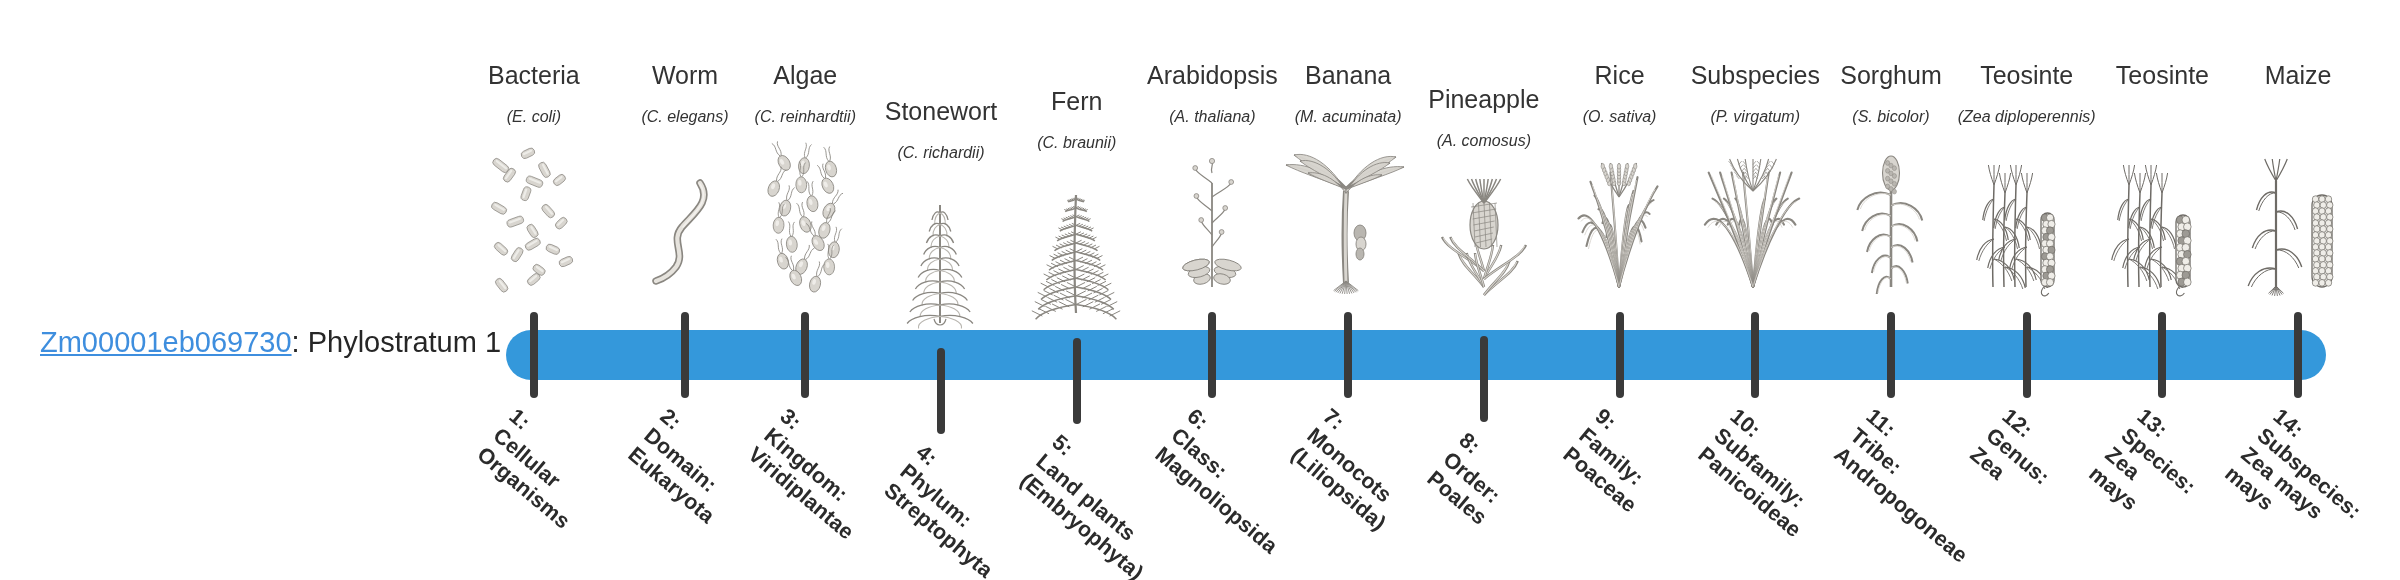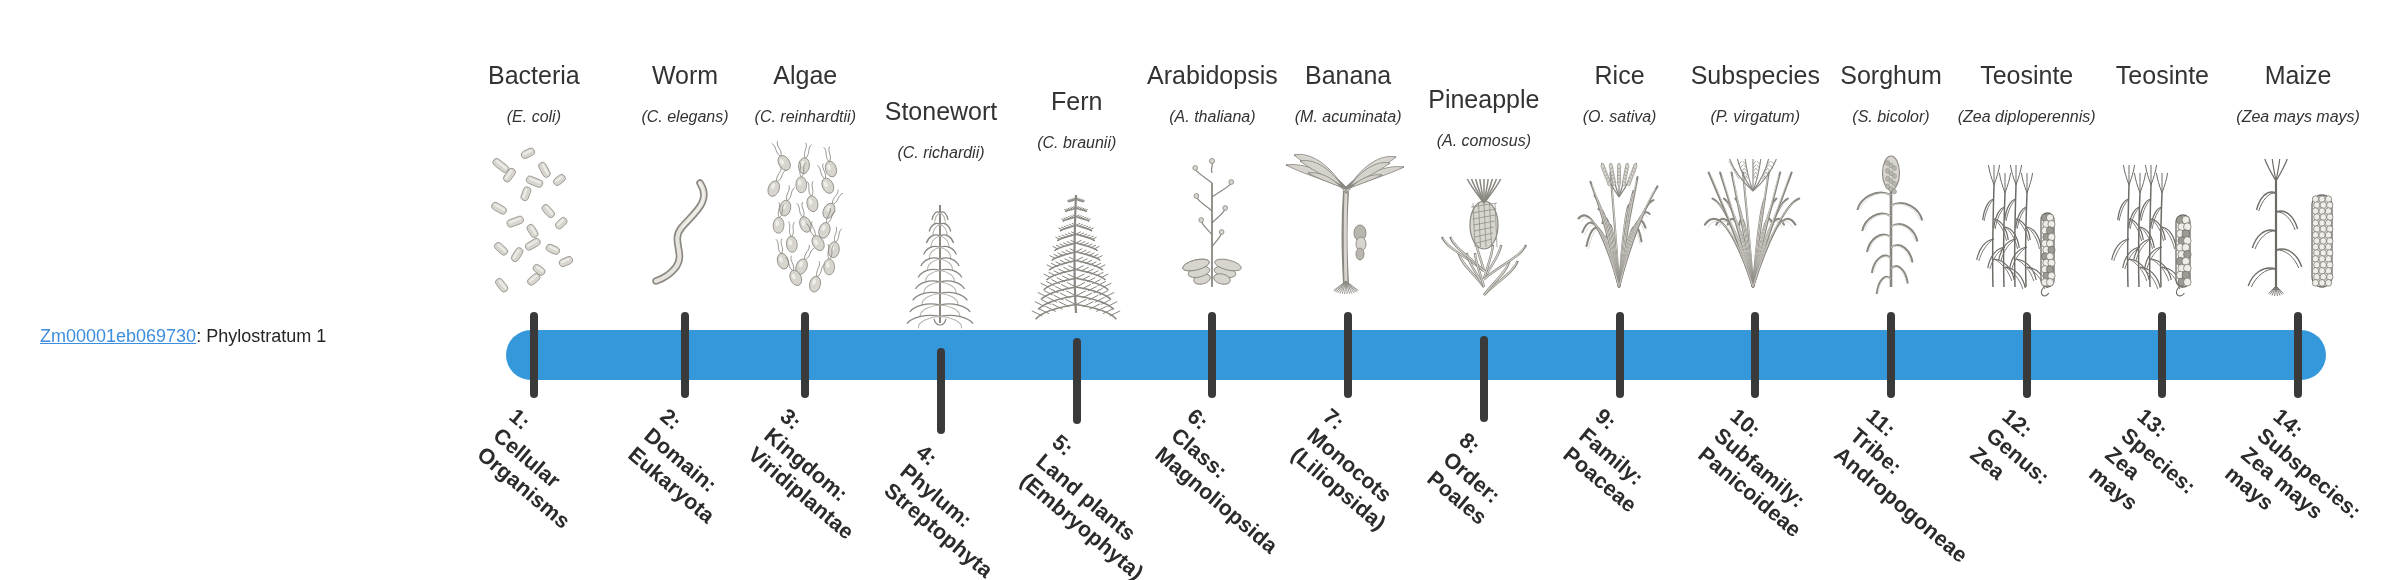--- a/index.html
+++ b/index.html
@@ -15,23 +15,24 @@
     background: #ffffff;
     overflow: hidden;
   }
 
   
   #gene-label {
     position: absolute;
     left: 40px;
     top: 326px;
     width: 420px;
-    font-size: 18px;
+    font-size: 29px;
     color: #262626;
     white-space: nowrap;
+    text-align: right;
   }
   #gene-label .gene-link {
     color: #3e8ede;
     text-decoration: underline;
     cursor: pointer;
   }
 
   
   #columns {
     position: absolute;
@@ -1195,21 +1196,20 @@
         <div class="tick" style="background: rgb(58, 58, 58);"></div>
         <div class="strat">
           <div>13:</div>
           <div>Species:</div>
           <div>Zea</div>
           <div>mays</div>
         </div>
       </div>
       <div class="col" style="left: 1764.14px;">
         <div class="common-name">Maize</div>
-        <div class="sci-name">(Zea mays mays)</div>
         <div class="art">
           <svg width="96" height="136" viewBox="0 0 96 136">
             <path d="M26 128 L26 22" fill="none" stroke="#6e6b66" stroke-width="2.2"></path>
             <path d="M26 34 C17 30 9.5 39 6.5 51" fill="none" stroke="#6e6b66" stroke-width="1.4"></path>
             <path d="M26 34 C18.5 33 11.75 42 8.75 52" fill="none" stroke="#6e6b66" stroke-width="1"></path>
             <path d="M26 53 C35.96 49 44.260000000000005 58 47.58 70" fill="none" stroke="#6e6b66" stroke-width="1.4"></path>
             <path d="M26 53 C34.3 52 41.77 61 45.09 71" fill="none" stroke="#6e6b66" stroke-width="1"></path>
             <path d="M26 72 C15.08 68 5.98 77 2.34 89" fill="none" stroke="#6e6b66" stroke-width="1.4"></path>
             <path d="M26 72 C16.9 71 8.71 80 5.070000000000004 90" fill="none" stroke="#6e6b66" stroke-width="1"></path>
             <path d="M26 91 C37.88 87 47.78 96 51.74 108" fill="none" stroke="#6e6b66" stroke-width="1.4"></path>

